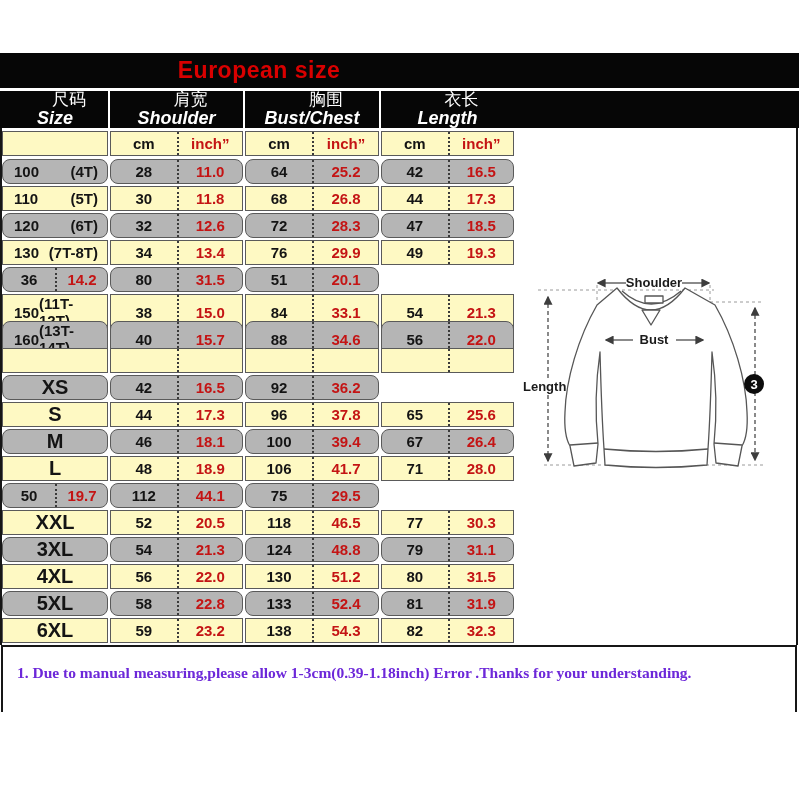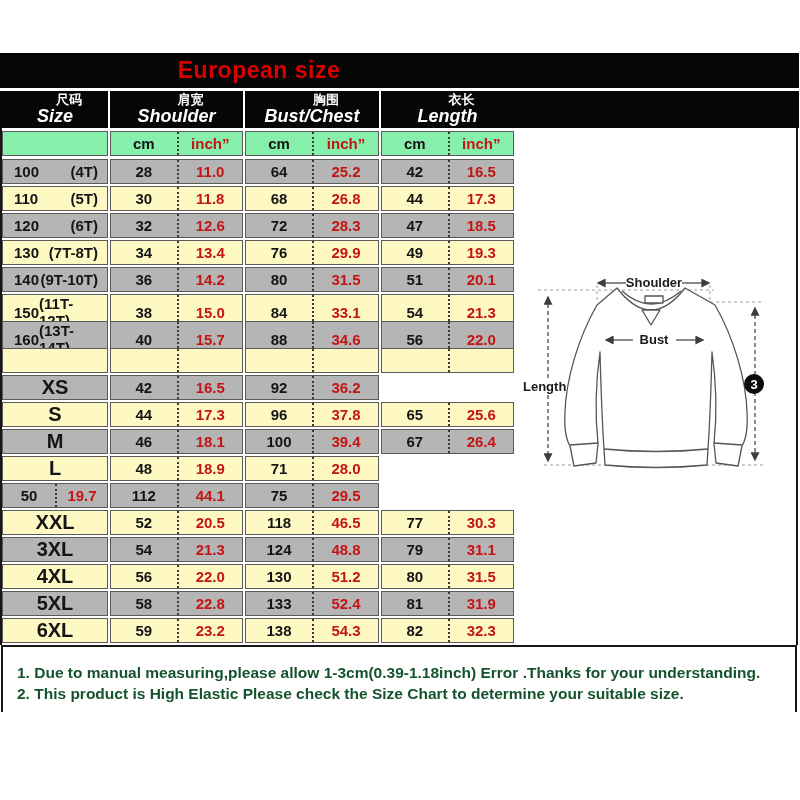--- a/index.html
+++ b/index.html
@@ -8,49 +8,49 @@
 
   
   .banner{position:absolute;left:0;top:53px;width:799px;height:75px;background:#060606;}
   .title{position:absolute;left:149px;top:4px;width:220px;text-align:center;
          font-size:23px;font-weight:bold;color:#d90000;letter-spacing:0.5px;}
   .banner-sep{position:absolute;left:0;top:35px;width:100%;height:3px;background:#fff;}
   .head-row{position:absolute;left:2px;top:38px;width:506px;height:37px;background:#fff;
             display:grid;grid-template-columns:106px 133px 134px 133px;column-gap:2px;}
   .hcell{background:#060606;color:#fff;display:flex;flex-direction:column;
          align-items:center;justify-content:center;line-height:1.05;}
-  .hcell .zh{font-size:13px;font-weight:bold;margin-left:28px;}
+  .hcell .zh{font-size:17px;font-weight:normal;margin-left:28px;}
   .hcell .en{font-size:18px;font-weight:bold;font-style:italic;}
 
   
   .subhead,.trow{display:grid;grid-template-columns:106px 133px 134px 133px;column-gap:2px;
                  width:506px;height:25px;}
   .subhead{position:absolute;left:2px;top:131px;}
   .rows{position:absolute;left:2px;top:159px;width:506px;}
   .trow{margin-bottom:2px;}
   .blockcell,.pair{border:1px solid #5a5a5a;box-sizing:border-box;}
   .pair{display:grid;grid-template-columns:1fr 1fr;}
   .pair .half{display:flex;align-items:center;justify-content:center;
               font-weight:bold;font-size:15px;color:#141414;}
   .pair .half.inch{border-left:2px dotted #3a3a3a;color:#c41414;}
-  .shade-dark .blockcell,.shade-dark .pair{background:#b5b5b5;}
+  .shade-dark .blockcell,.shade-dark .pair{background:#b5b5b5;border-radius:8px;}
   .shade-light .blockcell,.shade-light .pair{background:#fef9c3;}
-  .subhead .blockcell,.subhead .pair{background:#86efac;}
+  .subhead .blockcell,.subhead .pair{background:#fef9c3;}
   .size-cell{display:flex;align-items:center;justify-content:center;
              font-weight:bold;color:#141414;font-size:20px;}
   .size-cell.kids{justify-content:space-between;padding:0 9px 0 11px;font-size:15px;}
 
   
   .frame-l{position:absolute;left:0;top:128px;width:2px;height:517px;background:#161616;}
   .frame-r{position:absolute;left:796px;top:128px;width:2px;height:517px;background:#161616;}
 
   
   .notes{position:absolute;left:1px;top:645px;width:796px;height:95px;box-sizing:border-box;
          border:2px solid #161616;background:#fff;padding:15px 0 0 14px;}
-  .notes div{font-size:15.5px;font-weight:bold;color:#14532d;line-height:21px;white-space:nowrap;}
+  .notes div{font-size:15.5px;font-weight:bold;color:#6d28d9;line-height:21px;white-space:nowrap;font-family:Liberation Serif, serif;}
 
   
   .diagram{position:absolute;left:520px;top:240px;width:280px;height:250px;}
   .diagram svg{display:block;}
   text.meas{font-size:13px;font-weight:bold;fill:#1b1b1b;}
 </style>
 </head>
 <body>
 
 <div class="page">
@@ -161,24 +161,20 @@
         <div class="pair">
           <div class="half">76</div>
           <div class="half inch">29.9</div>
         </div>
         <div class="pair">
           <div class="half">49</div>
           <div class="half inch">19.3</div>
         </div>
       </div>
       <div class="trow shade-dark">
-        <div class="blockcell size-cell kids">
-          <span>140</span>
-          <span>(9T-10T)</span>
-        </div>
         <div class="pair">
           <div class="half">36</div>
           <div class="half inch">14.2</div>
         </div>
         <div class="pair">
           <div class="half">80</div>
           <div class="half inch">31.5</div>
         </div>
         <div class="pair">
           <div class="half">51</div>
@@ -277,20 +273,24 @@
           <div class="half inch">26.4</div>
         </div>
       </div>
       <div class="trow shade-light">
         <div class="blockcell size-cell adult">L</div>
         <div class="pair">
           <div class="half">48</div>
           <div class="half inch">18.9</div>
         </div>
         <div class="pair">
+          <div class="half">106</div>
+          <div class="half inch">41.7</div>
+        </div>
+        <div class="pair">
           <div class="half">71</div>
           <div class="half inch">28.0</div>
         </div>
       </div>
       <div class="trow shade-dark">
         <div class="pair">
           <div class="half">50</div>
           <div class="half inch">19.7</div>
         </div>
         <div class="pair">
@@ -377,21 +377,20 @@
           <div class="half inch">32.3</div>
         </div>
       </div>
     </div>
 
   <div class="frame-l"></div>
   <div class="frame-r"></div>
 
   <div class="notes">
     <div>1. Due to manual measuring,please allow 1-3cm(0.39-1.18inch) Error .Thanks for your understanding.</div>
-    <div>2. This product is High Elastic Please check the Size Chart to determine your suitable size.</div>
   </div>
 
   <div class="diagram">
     <svg viewBox="0 0 280 250" width="280" height="250">
       <defs>
         <marker id="ah" viewBox="0 0 10 10" refX="8.5" refY="5" markerWidth="7.5" markerHeight="7.5" orient="auto-start-reverse">
           <path d="M0,0 L10,5 L0,10 Z" fill="#3d3d3d"></path>
         </marker>
       </defs>
 

